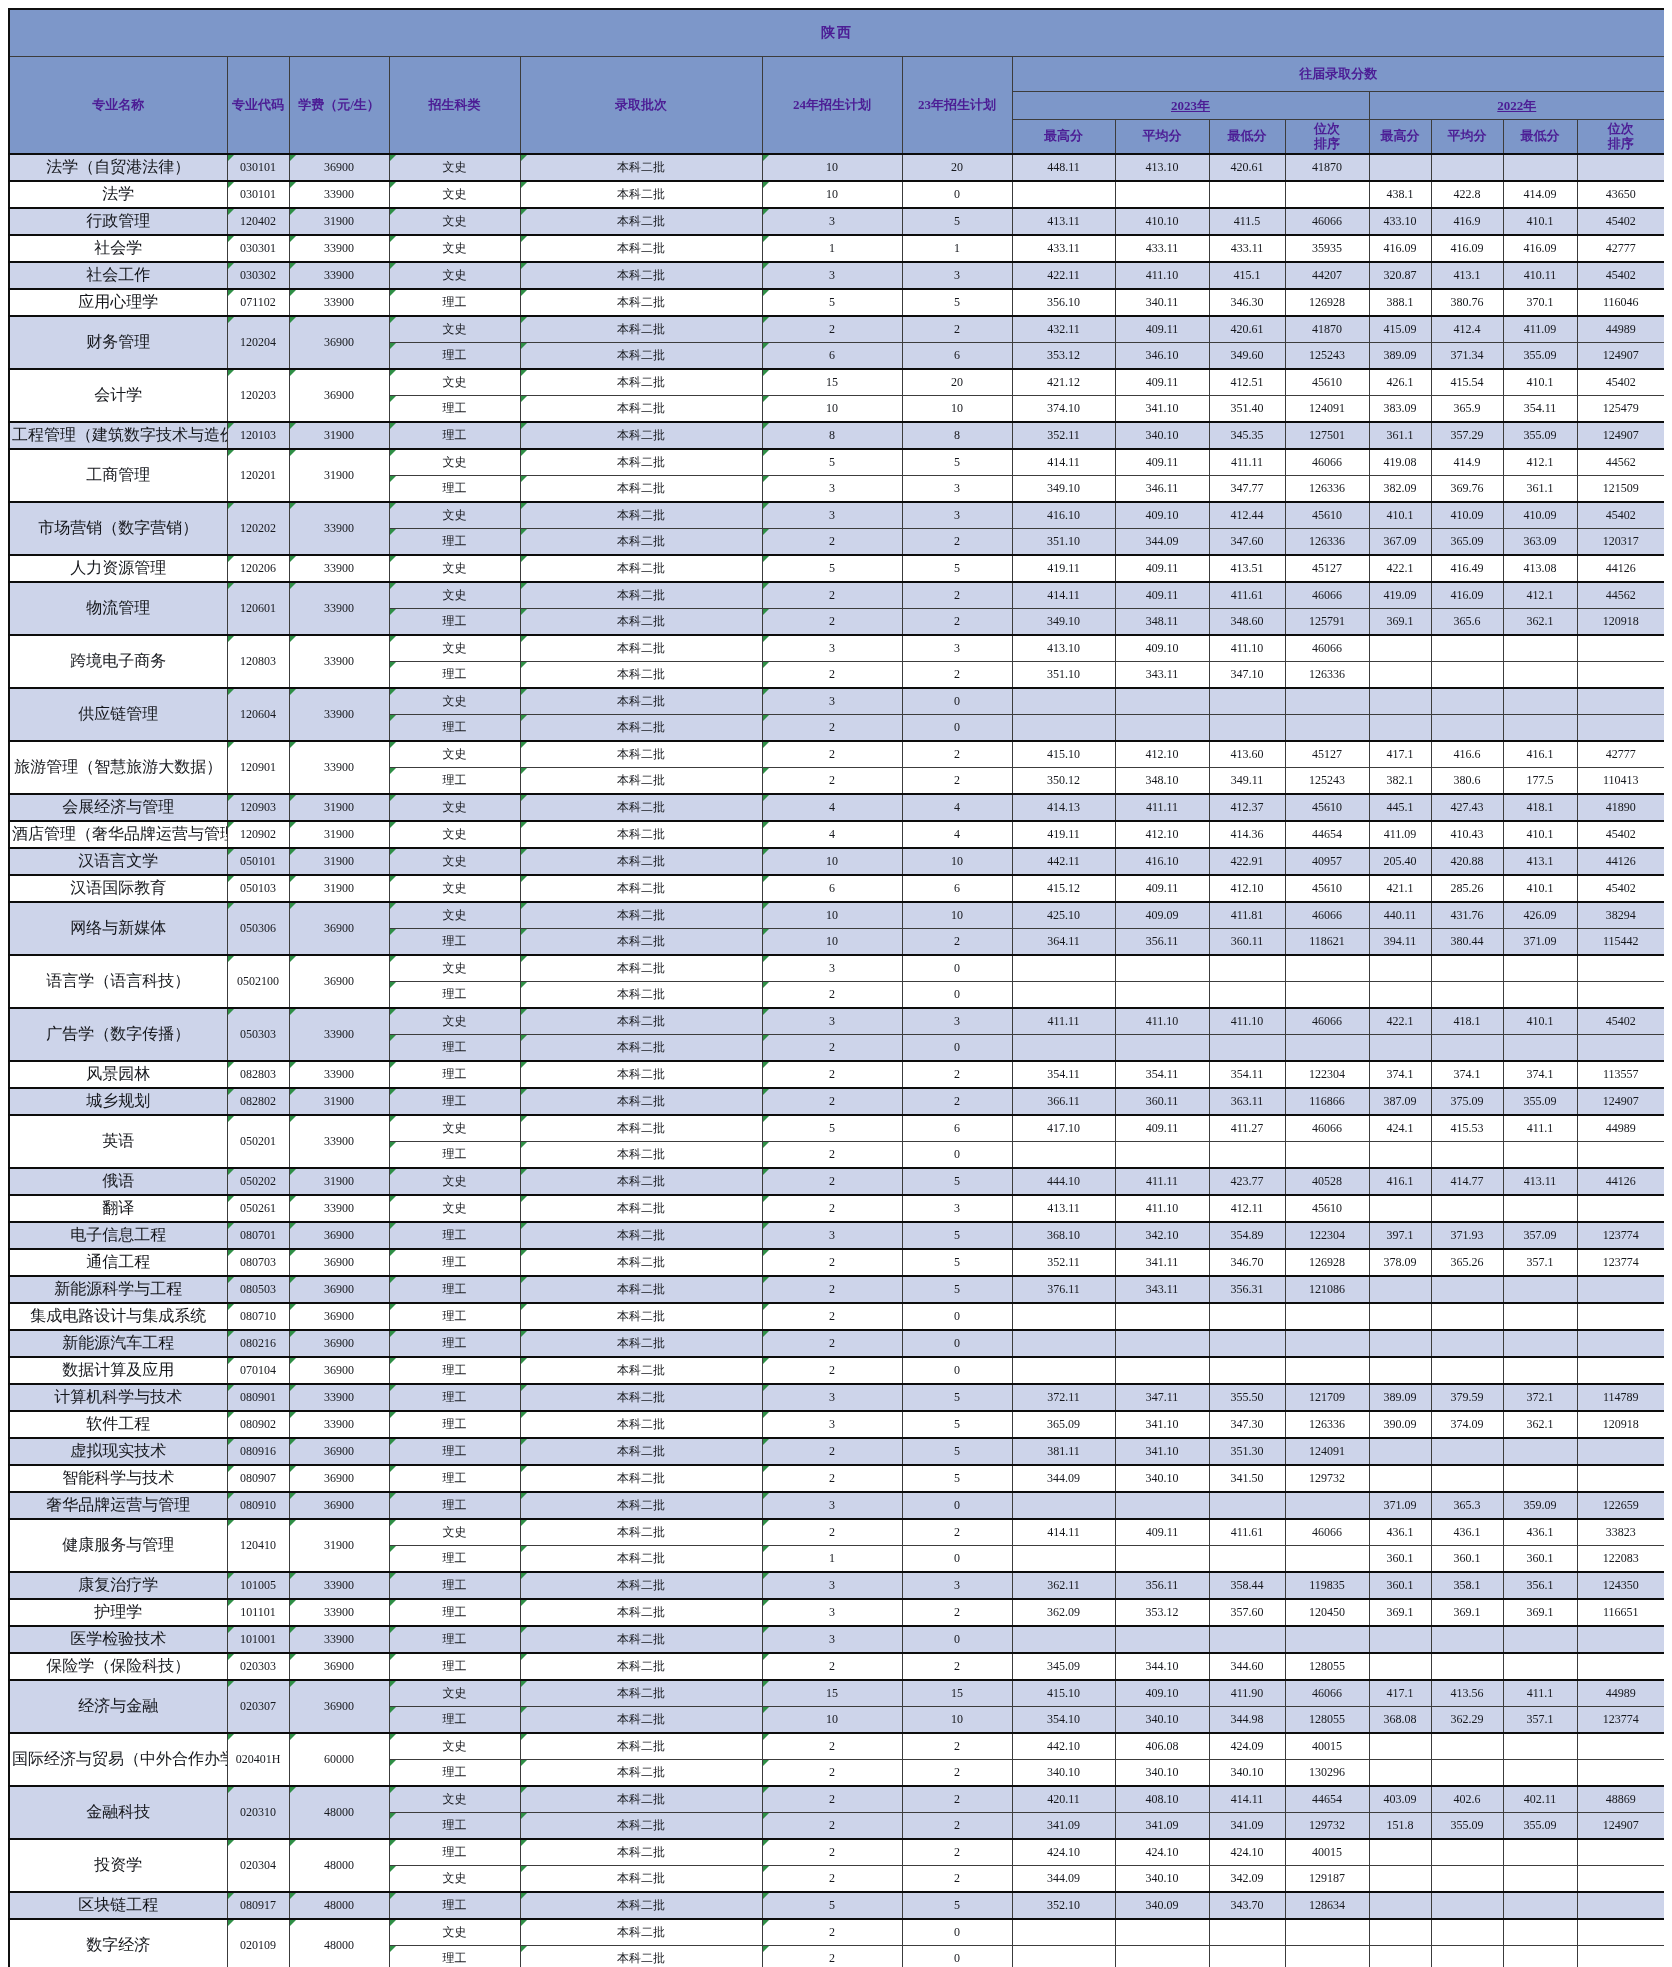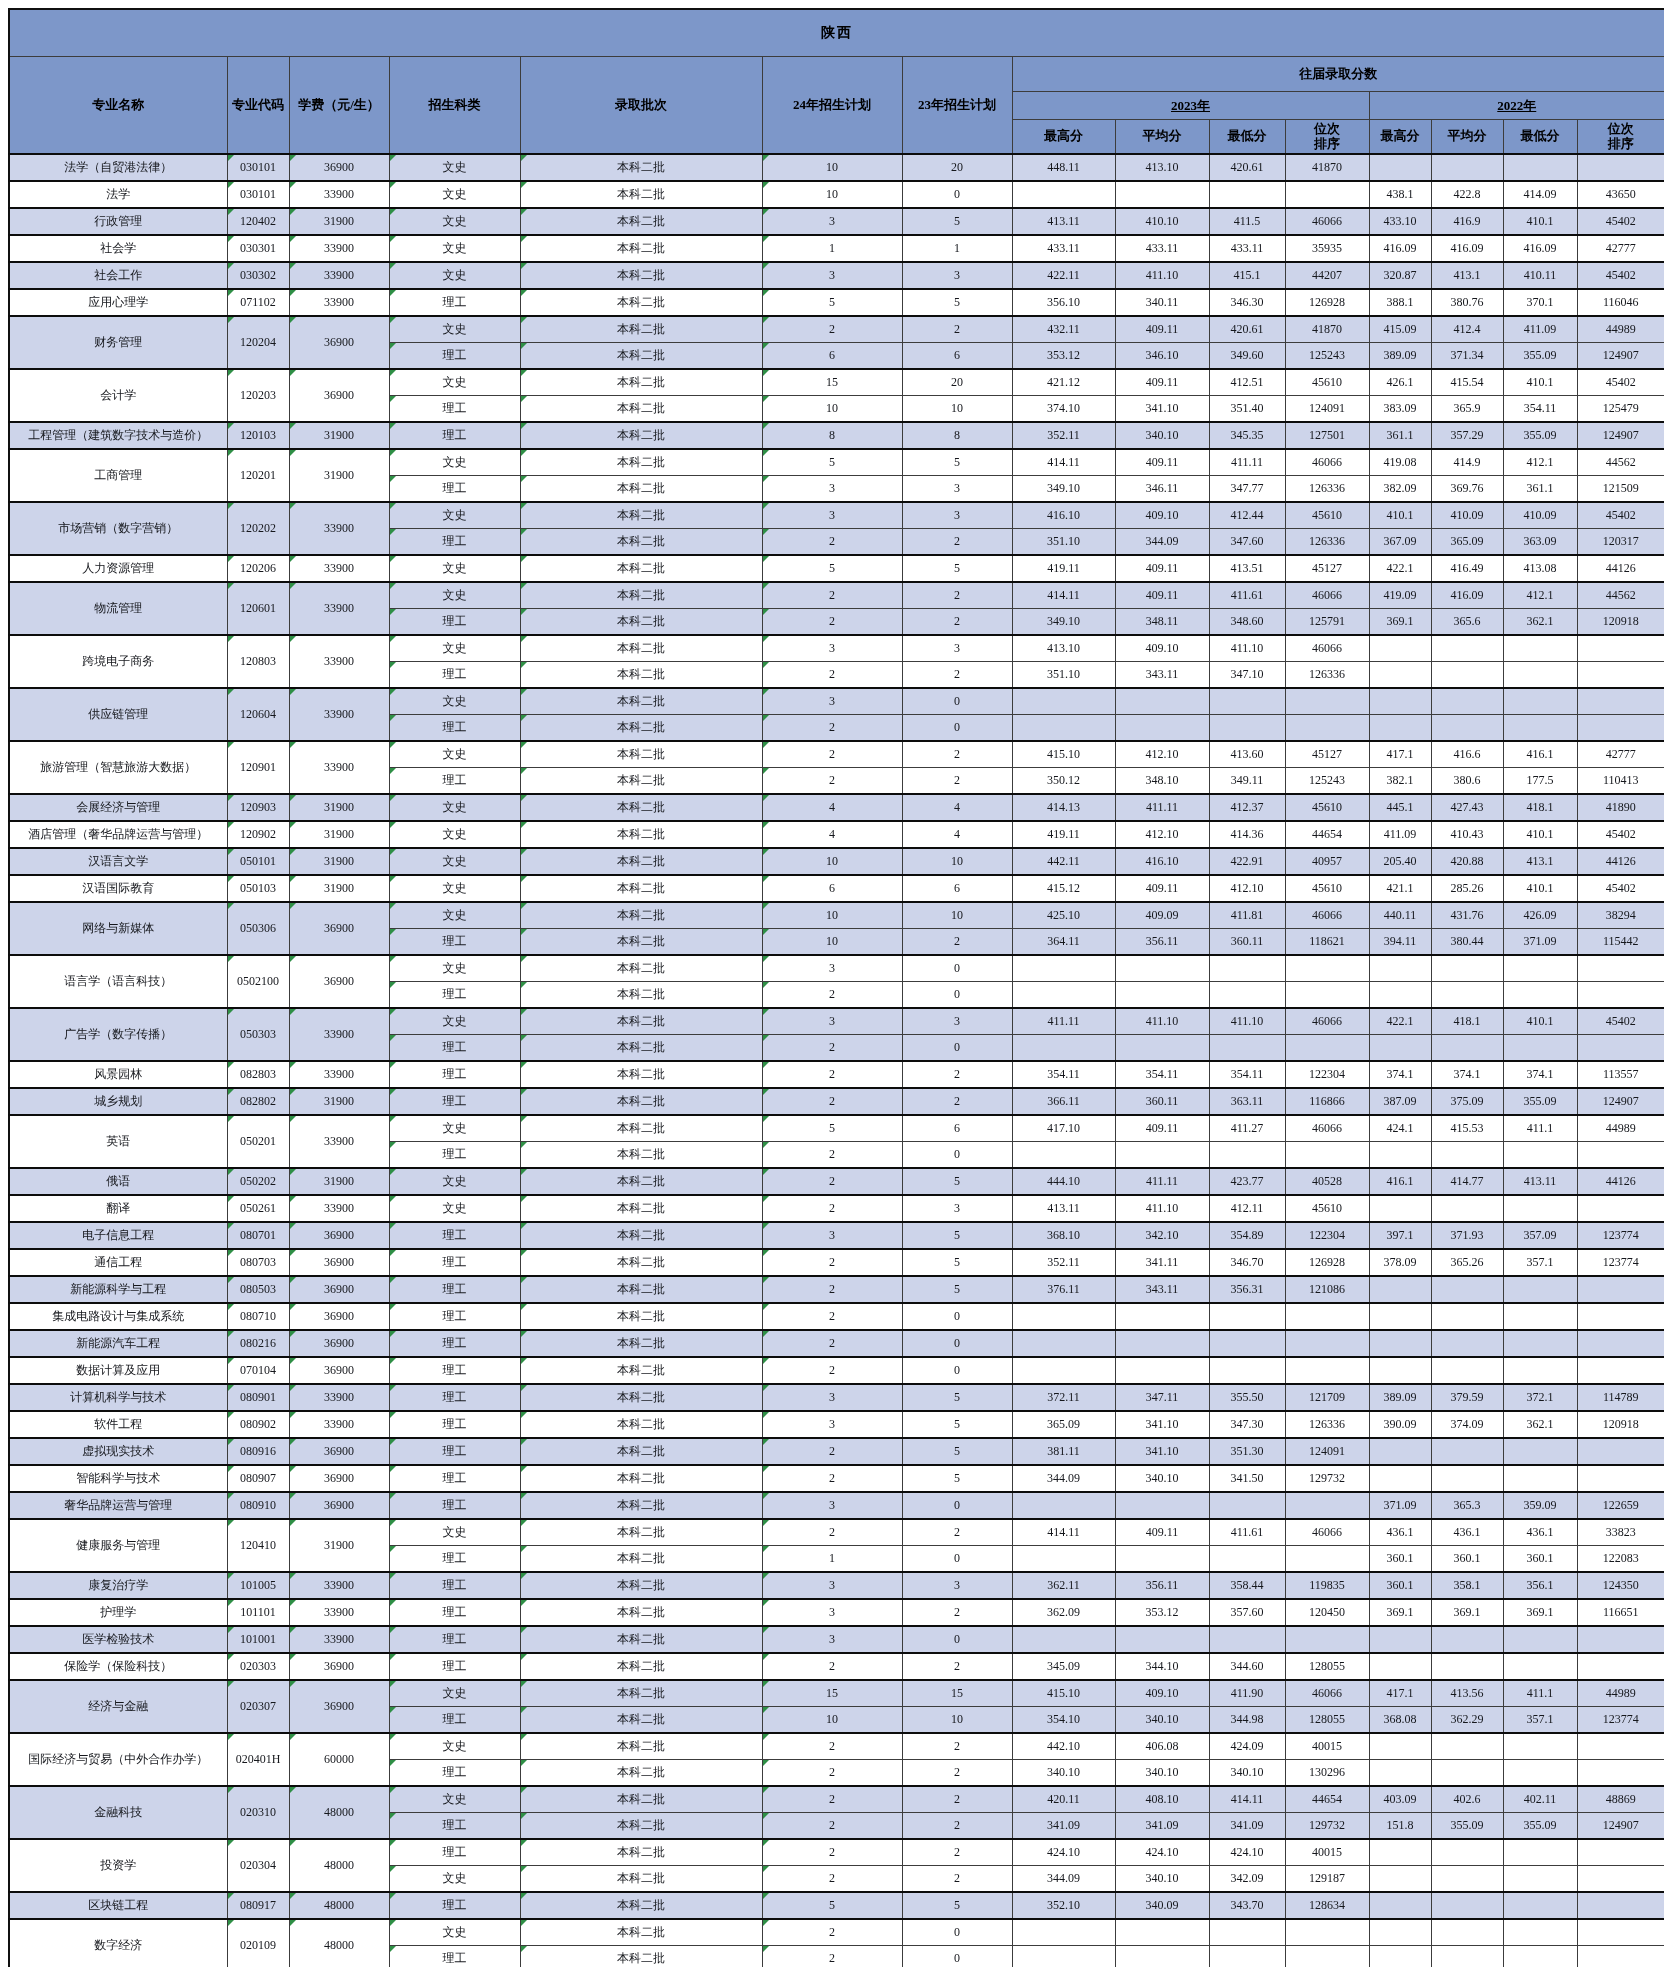--- a/index.html
+++ b/index.html
@@ -1,28 +1,28 @@
 <!DOCTYPE html>
 <html><head>
 <meta charset="utf-8">
 <style>
   html,body{margin:0;padding:0;background:#ffffff;}
   body{margin:8px;font-family:"Liberation Serif","DejaVu Serif",serif;}
   table{border-collapse:collapse;table-layout:fixed;width:1656px;border:2px solid #101010;}
   th,td{border:1px solid #3c3c3c;text-align:center;vertical-align:middle;
         font-size:12px;color:#15171c;padding:0 2px;overflow:hidden;white-space:nowrap;}
-  thead th{background:#7d97c9;color:#000000;font-weight:bold;font-size:13px;}
+  thead th{background:#7d97c9;color:#4c1d95;font-weight:bold;font-size:13px;}
   thead tr.title-row th{height:46px;font-size:14px;letter-spacing:2px;}
   thead tr.h1 th{height:34px;}
   thead tr.h2 th{height:27px;text-decoration:underline;}
   thead tr.h3 th{height:33px;white-space:pre-line;line-height:1.15;}
   tbody td{height:25px;background:#ffffff;}
   tbody tr.lav td{background:#cdd4ea;}
   tbody tr.grp td{border-top:2px solid #0c0c0c;}
-  tbody td.name{font-size:12px;}
+  tbody td.name{font-size:16px;}
   td.m{position:relative;}
   td.m::before{content:"";position:absolute;top:0;left:0;width:0;height:0;
                border-top:6px solid #2f8f46;border-right:6px solid transparent;}
 </style>
 </head>
 <body>
 
 <table>
   <colgroup>
     <col style="width:218px">

